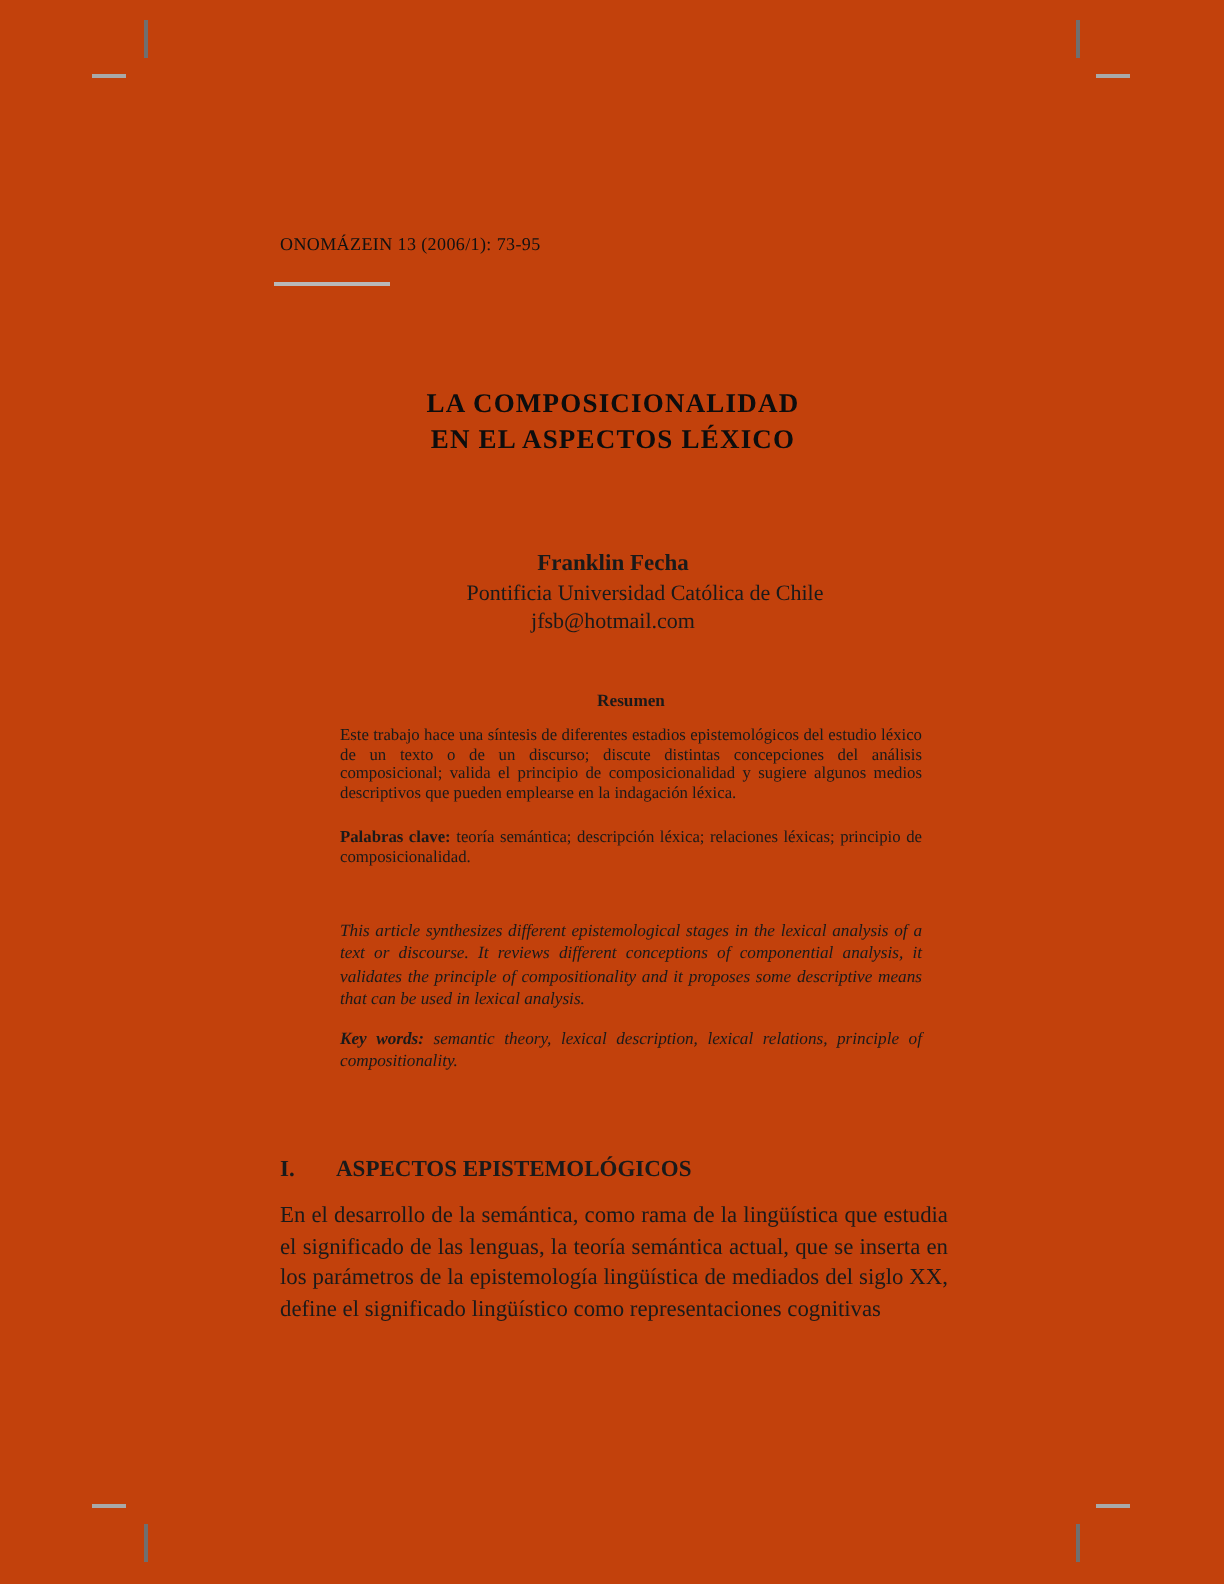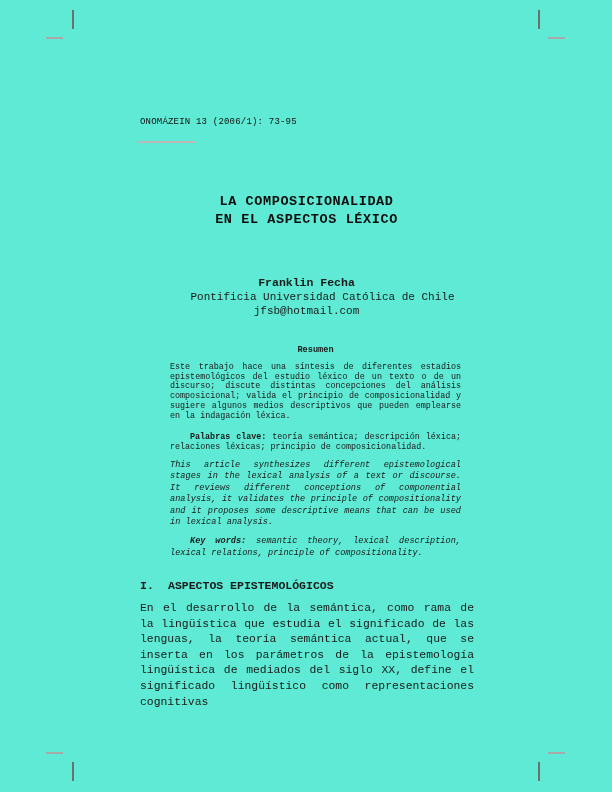--- a/index.html
+++ b/index.html
@@ -1,21 +1,21 @@
 <!DOCTYPE html>
 <html><head>
 <meta charset="utf-8">
 <style>
   html, body { margin: 0; padding: 0; background: #ffffff; }
   #page {
     position: relative;
     width: 612px;
     height: 792px;
-    background: #5eead4;
-    font-family: Liberation Mono, monospace;
+    background: #c2410c;
+    font-family: Liberation Serif, serif;
     color: #1a1a1a;
     overflow: hidden;
   }
   
   .crop { position: absolute; background: #777777; }
   .crop.h { height: 2px; width: 17px; background: #a9a9a9; }
   .crop.v { width: 2px; height: 19px; background: #6f6f6f; }
 
   .running-head {
     position: absolute;
@@ -78,21 +78,21 @@
   .abstract-block .body-text {
     text-align: justify;
     line-height: 9.7px;
     margin: 0;
   }
   .abstract-block .keywords {
     text-align: justify;
     line-height: 9.7px;
     margin: 12px 0 0 0;
   }
-  .abstract-block .kw-label { font-weight: bold; margin-left: 20px; }
+  .abstract-block .kw-label { font-weight: bold; }
   #resumen { top: 345px; }
   #abstract { top: 460px; font-style: italic; }
   #abstract .body-text { line-height: 11.4px; font-size: 8.6px; }
   #abstract .keywords { line-height: 11.4px; font-size: 8.6px; margin-top: 8px; }
 
   .section-heading {
     position: absolute;
     left: 140px; top: 579px;
     width: 333px;
     font-weight: bold;

